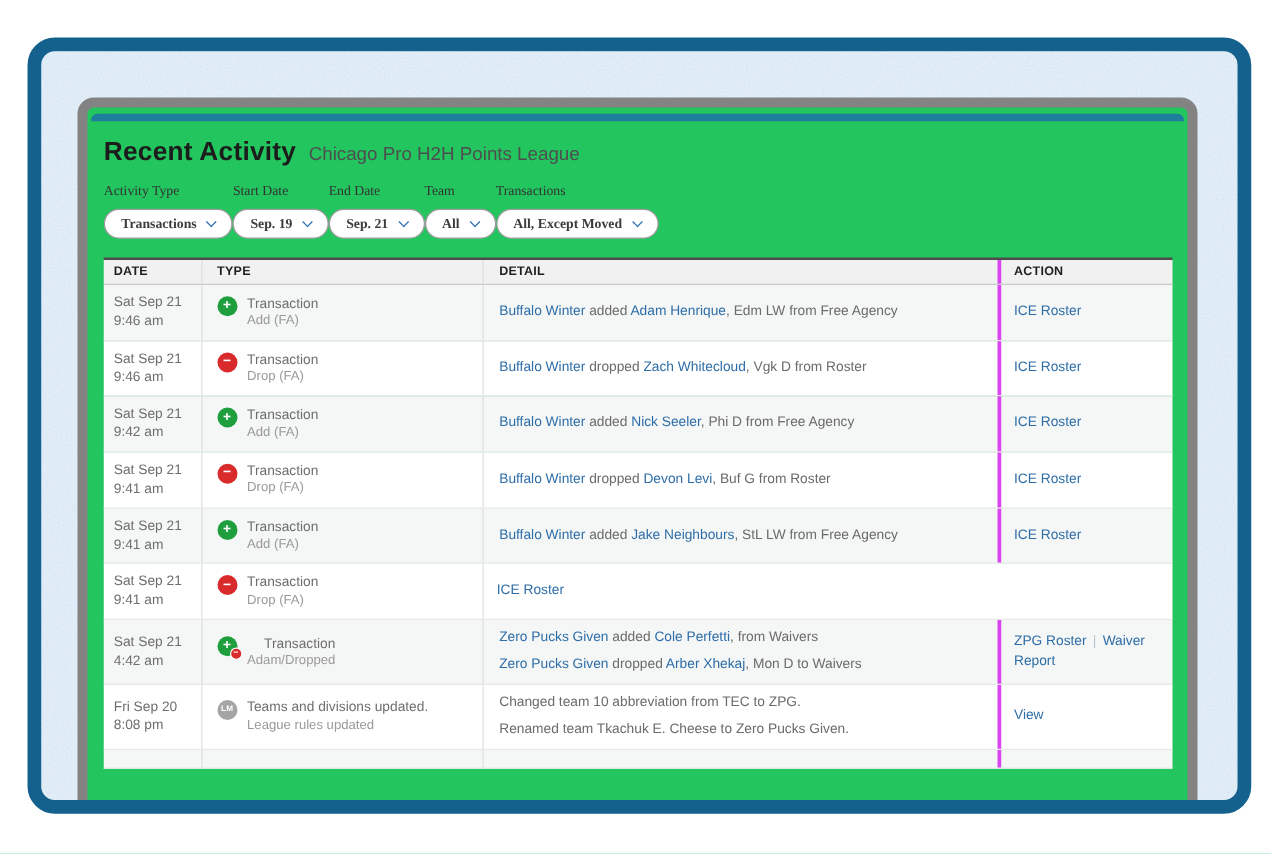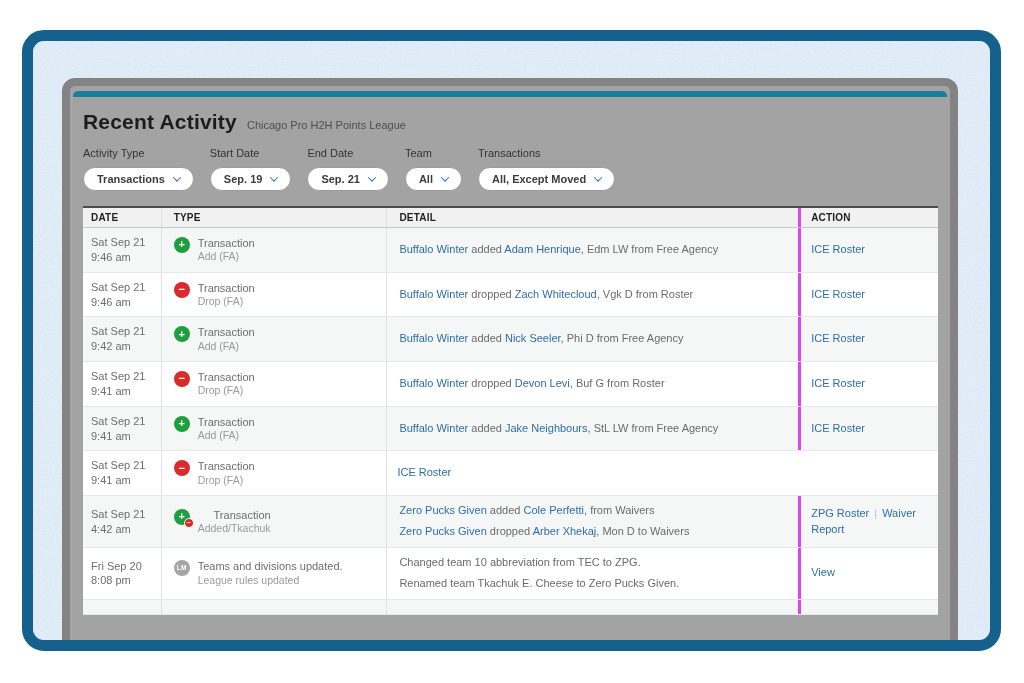--- a/index.html
+++ b/index.html
@@ -19,39 +19,39 @@
     border-radius: 22px;
     background: #cde0f1;
     overflow: hidden;
   }
   .texture-svg { position: absolute; inset: 0; width: 100%; height: 100%; opacity: .45; pointer-events: none; }
 
   
   .app-window {
     position: absolute; left: 29px; top: 37px;
     width: 896px; height: 598px;
-    background: #a3a3a3;
+    background: #22c55e;
     border: 8px solid #838383;
     border-radius: 13px;
     overflow: hidden;
   }
   .top-accent-bar {
     height: 6px; background: #1f7d9c;
     margin: 5px 3px 0 3px;
     border-radius: 5px 5px 0 0;
   }
   .content { padding: 13px 12px 0 13px; }
 
   
   .page-header { display: flex; align-items: baseline; gap: 10px; }
   .page-title { font-size: 21px; font-weight: 700; color: #1c1c1c; letter-spacing: .2px; }
-  .page-subtitle { font-size: 11px; color: #4e4e4e; }
-
-  
-  .filters { display: flex; gap: 16px; margin-top: 13px; }
+  .page-subtitle { font-size: 15px; color: #4e4e4e; }
+
+  
+  .filters { display: flex; gap: 0; margin-top: 13px; font-family: Liberation Serif, serif; }
   .filter-group { display: flex; flex-direction: column; }
   .filter-label { font-size: 11px; color: #333; margin-bottom: 8px; }
   .pill {
     display: inline-flex; align-items: center; gap: 9px;
     border: 1px solid #9b9b9b; border-radius: 14px;
     background: #fff; padding: 5px 13px;
     font-size: 11px; font-weight: 600; color: #3c3c3c;
     cursor: pointer; width: max-content;
   }
   .chev {
@@ -313,21 +313,21 @@
                 <div class="date-line">4:42 am</div>
               </div>
               <div class="td col-type">
                 <div class="type-wrap">
                   <span class="ticon">
                     <span class="circ green">+</span>
                     <span class="badge">−</span>
                   </span>
                   <div>
                     <div class="type-line1">Transaction</div>
-                    <div class="type-line2">Added/Tkachuk</div>
+                    <div class="type-line2">Adam/Dropped</div>
                   </div>
                 </div>
               </div>
               <div class="td col-detail">
                 <div class="detail-line"><a class="lnk">Zero Pucks Given</a><span> added </span><a class="lnk">Cole Perfetti</a><span>, from Waivers</span></div>
                 <div class="detail-line"><a class="lnk">Zero Pucks Given</a><span> dropped </span><a class="lnk">Arber Xhekaj</a><span>, Mon D to Waivers</span></div>
               </div>
               <div class="td col-action">
                 <div class="detail-line"><a class="lnk">ZPG Roster</a><span class="action-sep">|</span><a class="lnk">Waiver Report</a></div>
               </div>

